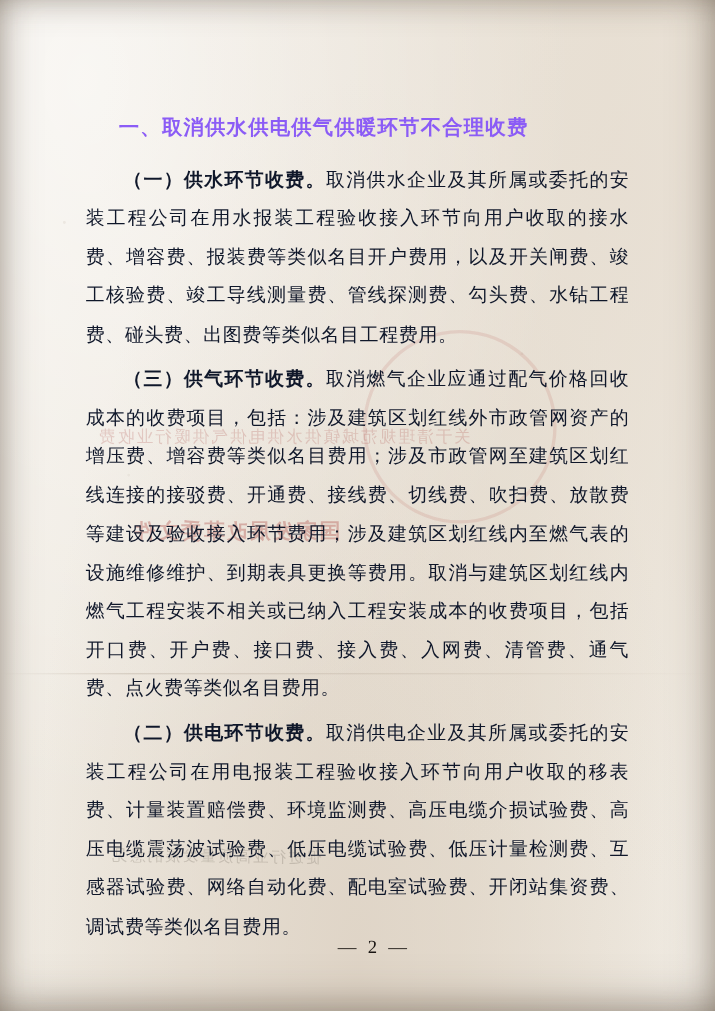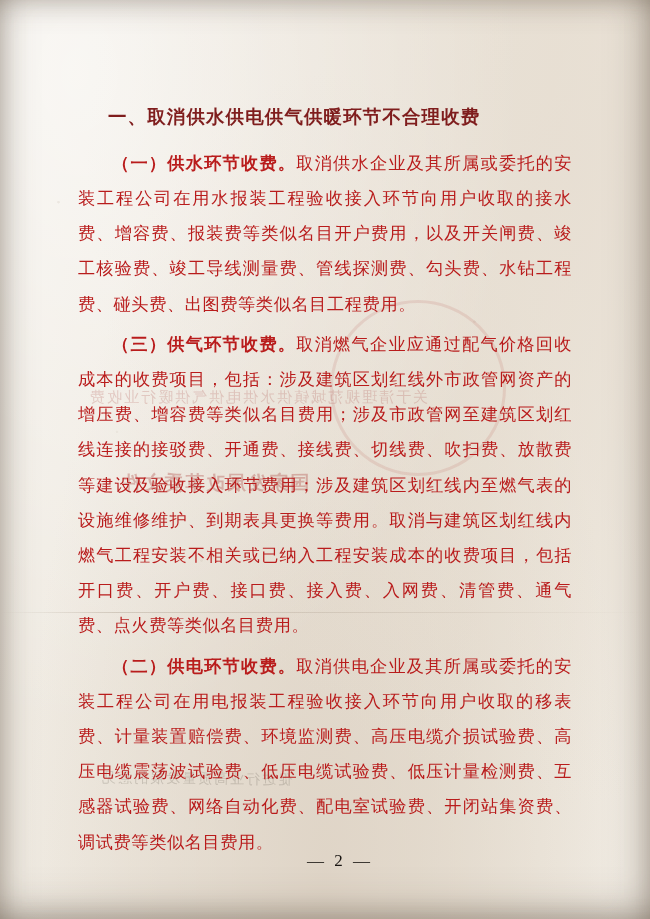--- a/index.html
+++ b/index.html
@@ -96,31 +96,31 @@
     width: 494px;
     color: #14110e;
   }
   h2.heading {
     font-size: 18.5px;
     font-weight: bold;
     margin: 0 0 14px 0;
     padding-left: 30px;
     letter-spacing: 1.1px;
     line-height: 1.5;
-    color: #7f1d1d;
+    color: #8b5cf6;
   }
   p.para {
     margin: 0 0 5px 0;
     font-size: 17.2px;
     line-height: 35.2px;
     text-align: justify;
     text-justify: inter-ideograph;
     letter-spacing: 0.6px;
     text-indent: 34px;
-    color: #b91c1c;
+    color: #0f172a;
   }
   p.para .lead {
     font-weight: bold;
   }
   .page-number {
     position: absolute;
     left: 0;
     right: 0;
     bottom: 48px;
     text-align: center;

